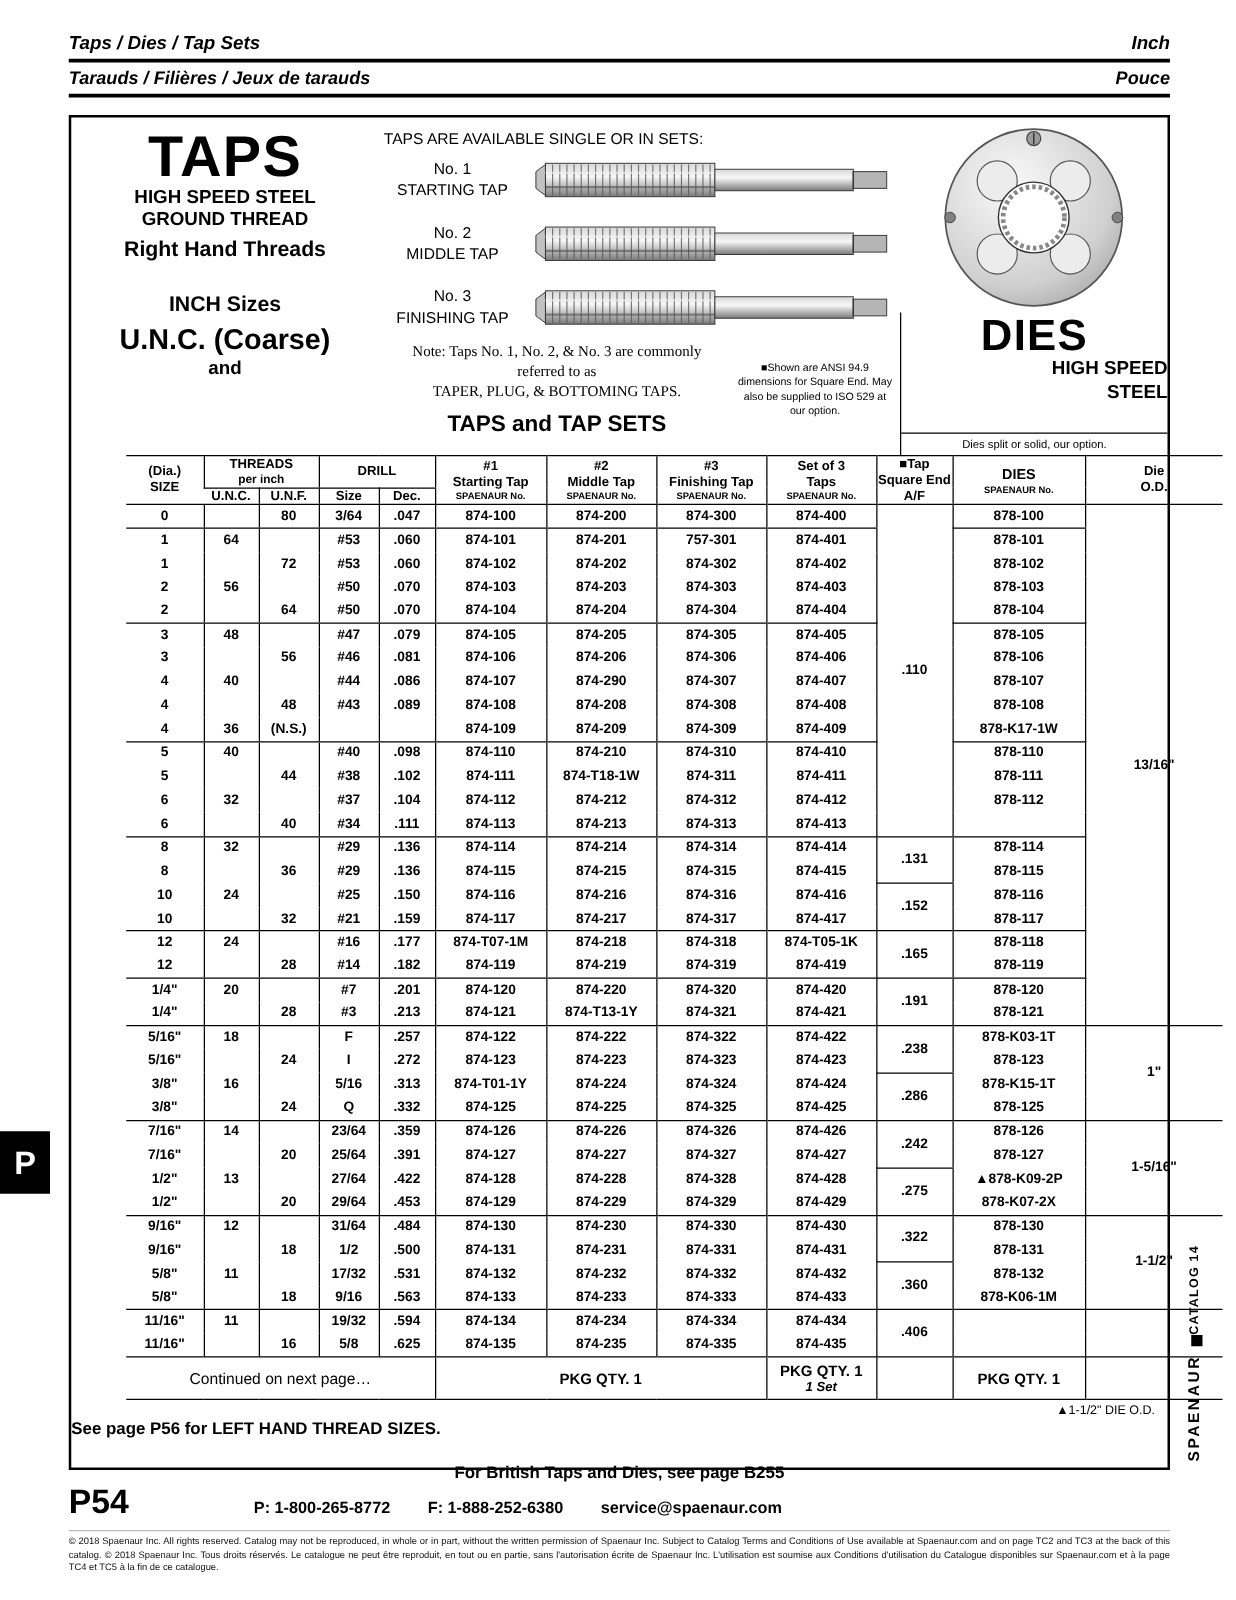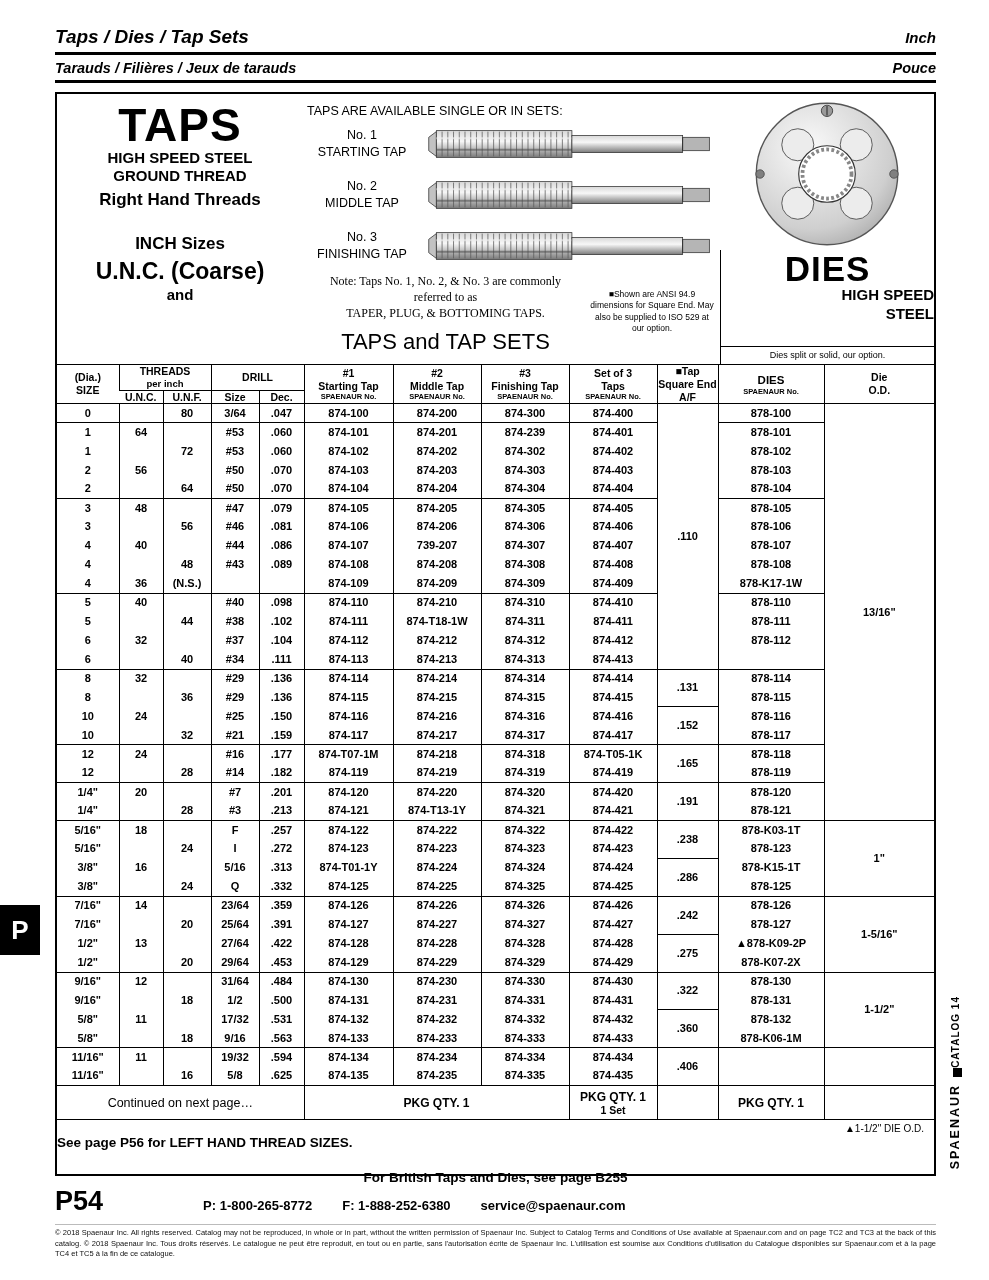--- a/index.html
+++ b/index.html
@@ -3,21 +3,21 @@
 <meta charset="utf-8">
 <style>
   * { margin:0; padding:0; box-sizing:border-box; }
   html,body { width:989px; height:1280px; background:#fff; color:#000;
     font-family:"Liberation Sans", sans-serif; position:relative; overflow:hidden; }
 
   
   .masthead { position:absolute; left:55px; width:881px; top:26px; }
   .mast-row1, .mast-row2 { display:flex; justify-content:space-between; align-items:baseline;
     font-weight:bold; font-style:italic; }
-  .mast-row1 .t { font-size:19px; } .mast-row1 .u { font-size:15px; }
+  .mast-row1 .t { font-size:15px; } .mast-row1 .u { font-size:15px; }
   .mast-row2 { margin-top:5px; } .mast-row2 .t { font-size:14.5px; } .mast-row2 .u { font-size:14.5px; }
   .rule-thick { height:3px; background:#000; margin-top:4px; }
   .rule-mid { height:2.5px; background:#000; margin-top:4px; }
 
   
   .main-box { position:absolute; left:55px; top:92px; width:881px; height:1084px;
     border:2px solid #000; display:flex; flex-direction:column; }
 
   
   .intro { display:flex; height:270px; flex:none; }
@@ -30,48 +30,48 @@
   .and-w { font-size:15px; font-weight:bold; margin-top:3px; }
 
   .intro-mid { flex:1; display:flex; flex-direction:column; padding-top:10px; min-width:0; }
   .avail { font-size:12.5px; margin-left:4px; }
   .tap-row { display:flex; align-items:center; height:51px; }
   .tap-label { width:118px; text-align:center; font-size:12.5px; line-height:1.3; }
   .tap-svg { width:298px; height:42px; flex:none; }
   .mid-bottom { display:flex; flex:1; margin-top:2px; }
   .mid-bottom-left { flex:1; text-align:center; }
   .note-l { font-size:12px; line-height:1.35;font-family:Liberation Serif, serif; }
-  .tbl-title { font-size:22px; font-weight:normal; margin-top:7px; }
+  .tbl-title { font-size:18px; font-weight:bold; margin-top:7px; }
   .ansi { width:132px; font-size:8.5px; line-height:1.35; padding:16px 4px 0 0; text-align:center; }
 
   .intro-right { width:214px; display:flex; flex-direction:column; }
   .die-svg { width:198px; height:152px; margin:4px auto 0; flex:none; }
   .dies-box { flex:1; border-left:1.5px solid #000; text-align:center; display:flex; flex-direction:column; }
   .dies-h { font-size:35px; font-weight:bold; line-height:1; letter-spacing:1px; margin-top:1px; }
   .dies-s { font-size:15px; font-weight:bold; line-height:1.25;text-align:right; }
   .dies-note { margin-top:auto; font-size:9px; border-top:1px solid #000; padding:3px 2px 4px; }
 
   
-  .data-table { width:100%; border-collapse:collapse; table-layout:fixed; height:756px; flex:none; }
+  .data-table { width:100%; border-collapse:collapse; table-layout:fixed; height:756px; flex:none;margin-left:44px; }
   .data-table th, .data-table td { border-left:1px solid #000; text-align:center;
     vertical-align:middle; padding:0; overflow:hidden; }
   .data-table th:first-child, .data-table td:first-child { border-left:none; }
   thead th { font-size:10.5px; font-weight:bold; line-height:1.22; border-bottom:1.5px solid #000;
     border-top:1.5px solid #000; padding:2px 0; }
   thead tr.h1 th.grp { border-bottom:1px solid #000; }
   thead .spl { font-size:7.5px; font-weight:bold; }
   thead .small { font-size:9.5px; }
   thead .dies-big { font-size:11.5px; }
   tbody td { font-size:11px; font-weight:bold; line-height:1; height:18px; }
   tr.group-end > td { border-bottom:1.5px solid #000; }
   td.merged { border-bottom:1.5px solid #000; }
   tfoot td { border-top:1.5px solid #000; border-bottom:1.5px solid #000;
     font-weight:bold; font-size:12px; height:34px; }
   tfoot .cont { font-weight:normal; font-size:12.5px; }
-  tfoot .set-line2 { font-size:10.5px; }
+  tfoot .set-line2 { font-style:italic; font-size:10.5px; }
 
   
   .box-footer { flex:1; position:relative; }
   .die-od-note { position:absolute; right:10px; top:3px; font-size:10px; }
   .see1 { text-align:left; font-weight:bold; font-size:13.5px; margin-top:15px; }
   .see2 { text-align:center; font-weight:bold; font-size:13.5px; margin-top:20px; }
 
   
   .p-tab { position:absolute; left:0; top:905px; width:40px; height:50px; background:#000;
     color:#fff; font-weight:bold; font-size:26px; display:flex; align-items:center; justify-content:center; }
@@ -295,21 +295,21 @@
             <td class="merged" rowspan="22">13/16"</td>
           </tr>
           <tr>
             <td>1</td>
             <td>64</td>
             <td></td>
             <td>#53</td>
             <td>.060</td>
             <td>874-101</td>
             <td>874-201</td>
-            <td>874-239</td>
+            <td>757-301</td>
             <td>874-401</td>
             <td>878-101</td>
           </tr>
           <tr>
             <td>1</td>
             <td></td>
             <td>72</td>
             <td>#53</td>
             <td>.060</td>
             <td>874-102</td>
@@ -366,21 +366,21 @@
             <td>874-406</td>
             <td>878-106</td>
           </tr>
           <tr>
             <td>4</td>
             <td>40</td>
             <td></td>
             <td>#44</td>
             <td>.086</td>
             <td>874-107</td>
-            <td>739-207</td>
+            <td>874-290</td>
             <td>874-307</td>
             <td>874-407</td>
             <td>878-107</td>
           </tr>
           <tr>
             <td>4</td>
             <td></td>
             <td>48</td>
             <td>#43</td>
             <td>.089</td>

